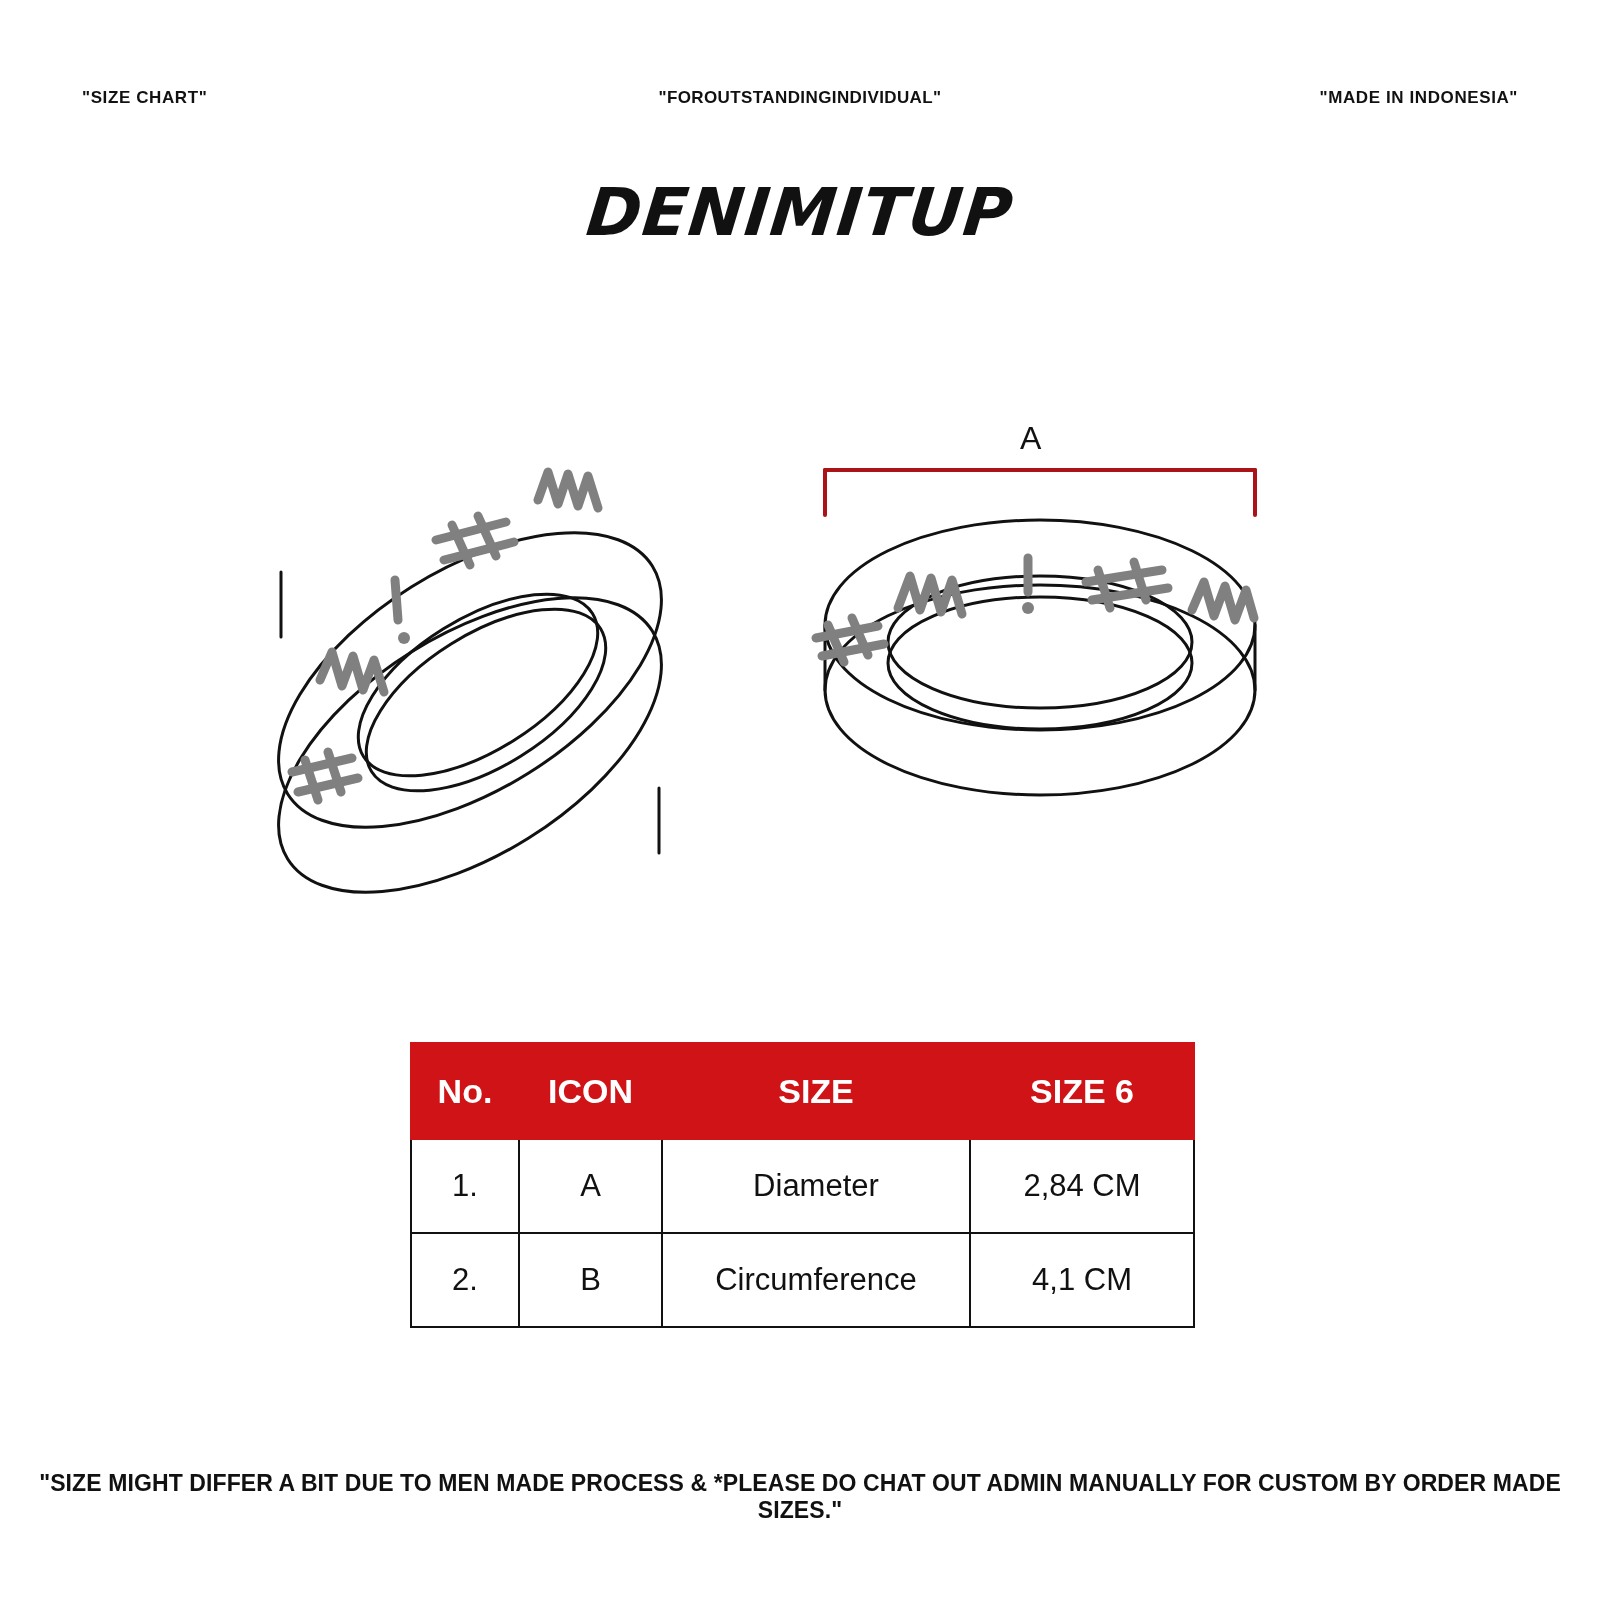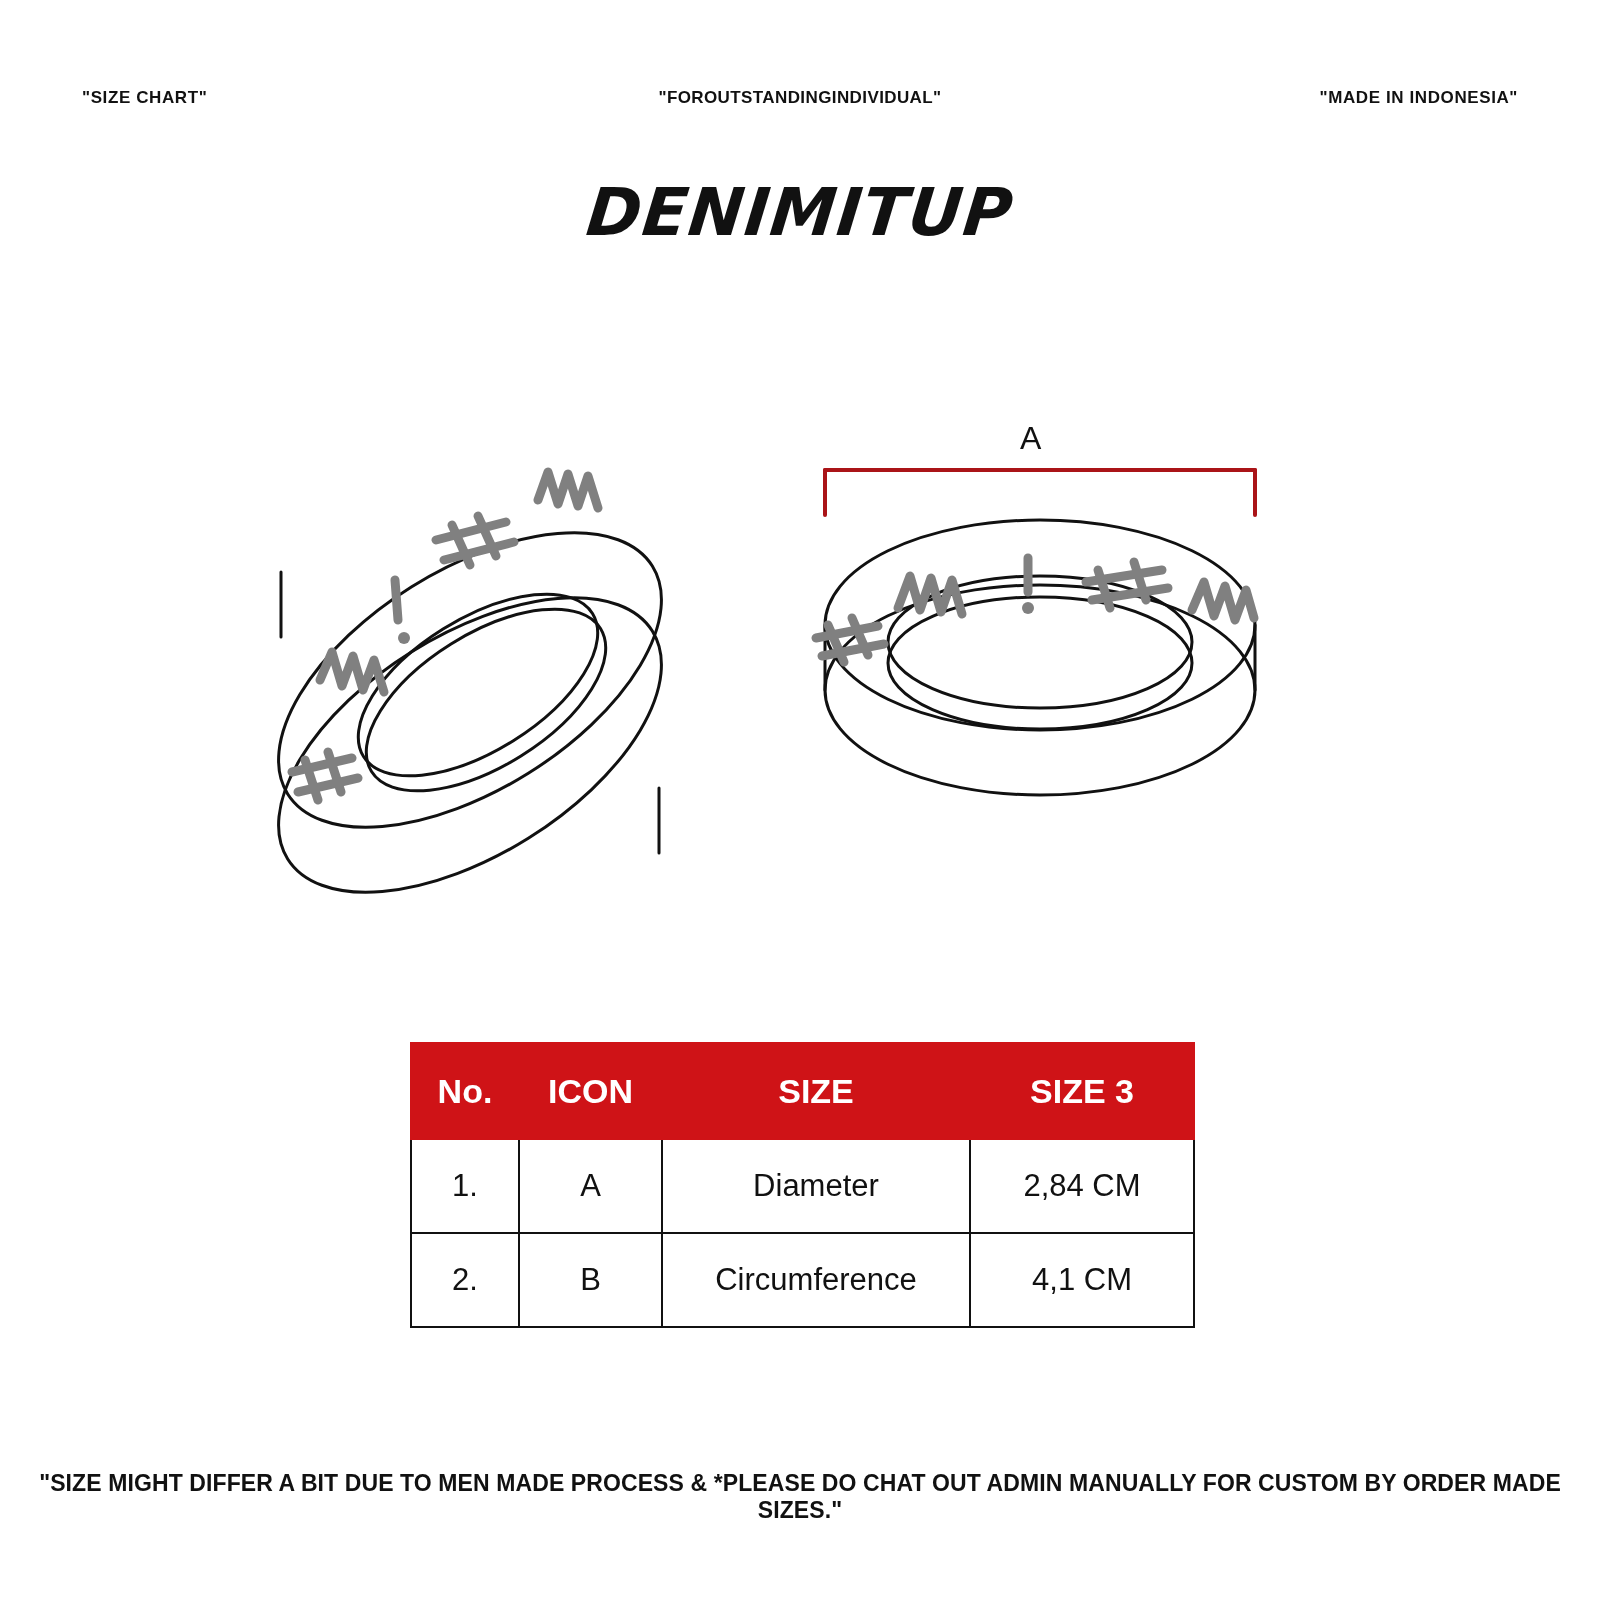--- a/index.html
+++ b/index.html
@@ -238,21 +238,21 @@
         <col class="c1">
           <col class="c2">
           <col class="c3">
           <col class="c4">
       </colgroup>
       <thead>
         <tr>
           <th>No.</th>
           <th class="sep">ICON</th>
           <th class="sep">SIZE</th>
-          <th class="sep">SIZE 3</th>
+          <th class="sep">SIZE 6</th>
         </tr>
       </thead>
       <tbody>
         <tr>
           <td>1.</td>
           <td>A</td>
           <td>Diameter</td>
           <td>2,84 CM</td>
         </tr>
         <tr>

